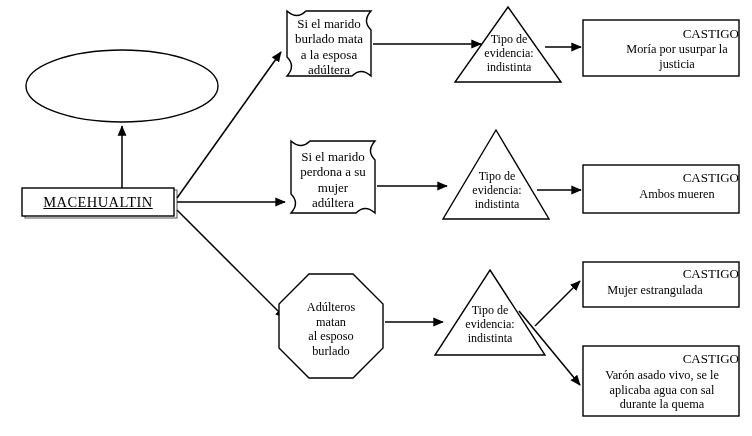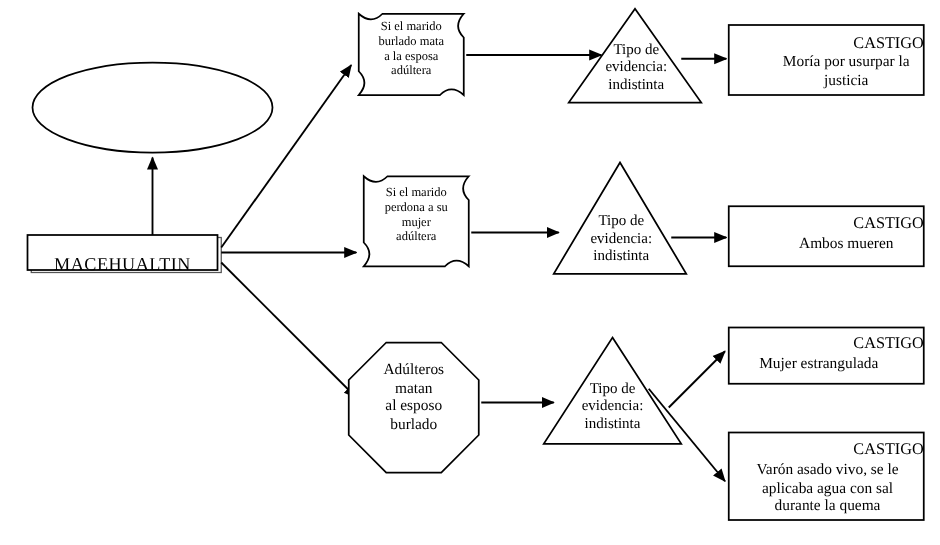--- a/index.html
+++ b/index.html
@@ -32,21 +32,21 @@
   .node-label {
     position: absolute;
     text-align: center;
     line-height: 1.18;
     white-space: pre-line;
     color: #000;
     pointer-events: none;
   }
   .lbl-ellipse   { font-size: 12.5px; }
   .lbl-root      { font-size: 14.5px; letter-spacing: 0.4px; }
-  .lbl-card      { font-size: 10px; }
+  .lbl-card      { font-size: 13px; }
   .lbl-octagon   { font-size: 12.3px; }
   .lbl-triangle  { font-size: 12px; }
   .lbl-outcome-title { font-size: 13px; }
   .lbl-outcome-body  { font-size: 12.3px; }
   .outcome-label {
     position: absolute;
     text-align: right;
     line-height: 1.2;
   }
 </style>
@@ -120,21 +120,21 @@
     <line x1="535" y1="326" x2="580" y2="281" stroke="#000000" stroke-width="1.5" marker-end="url(#arrowhead)"></line>
 
     <line x1="519" y1="311" x2="580" y2="385" stroke="#000000" stroke-width="1.5" marker-end="url(#arrowhead)"></line>
 
     <rect x="583" y="262" width="156" height="45" fill="#ffffff" stroke="#000000" stroke-width="1.4"></rect>
 
     <rect x="583" y="346" width="156" height="70" fill="#ffffff" stroke="#000000" stroke-width="1.4"></rect>
   </svg>
 
 
-  <div class="node-label lbl-root" style="left:22px; top:204px; width:152px;">MACEHUALTIN</div>
+  <div class="node-label lbl-root" style="left:22px; top:194px; width:152px;text-decoration:underline;">MACEHUALTIN</div>
 
   <div class="node-label lbl-card" style="left:289px; top:16px; width:80px;">Si el marido
 burlado  mata
 a la esposa
 adúltera</div>
 
   <div class="node-label lbl-triangle" style="left:470px; top:32px; width:78px;">Tipo de
 evidencia:
 indistinta</div>
 
@@ -147,21 +147,21 @@
 mujer
 adúltera</div>
 
   <div class="node-label lbl-triangle" style="left:458px; top:169px; width:78px;">Tipo de
 evidencia:
 indistinta</div>
 
   <div class="outcome-label lbl-outcome-title" style="left:583px; top:170px; width:156px;">CASTIGO</div>
   <div class="node-label lbl-outcome-body" style="left:585px; top:187px; width:152px;padding-left:16px;">Ambos  mueren</div>
 
-  <div class="node-label lbl-octagon" style="left:291px; top:288px; width:80px;">Adúlteros
+  <div class="node-label lbl-octagon" style="left:291px; top:300px; width:80px;">Adúlteros
 matan
 al esposo
 burlado</div>
 
   <div class="node-label lbl-triangle" style="left:451px; top:303px; width:78px;">Tipo de
 evidencia:
 indistinta</div>
 
   <div class="outcome-label lbl-outcome-title" style="left:583px; top:266px; width:156px;">CASTIGO</div>
   <div class="node-label lbl-outcome-body" style="left:585px; top:283px; width:140px;">Mujer  estrangulada</div>

